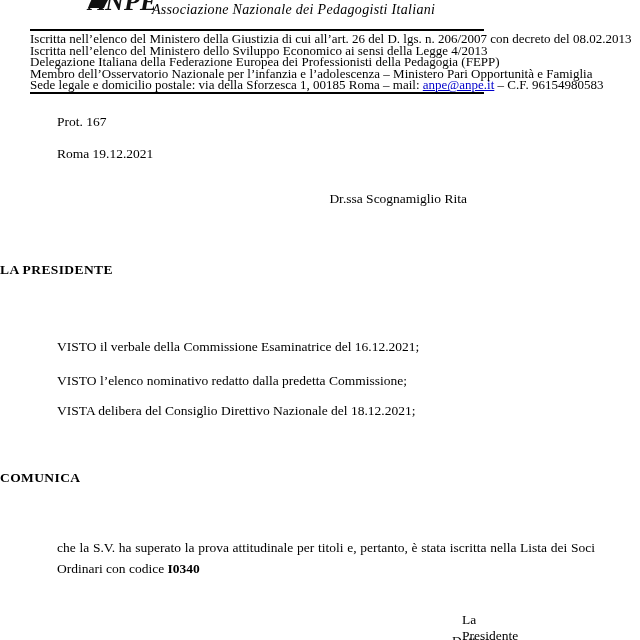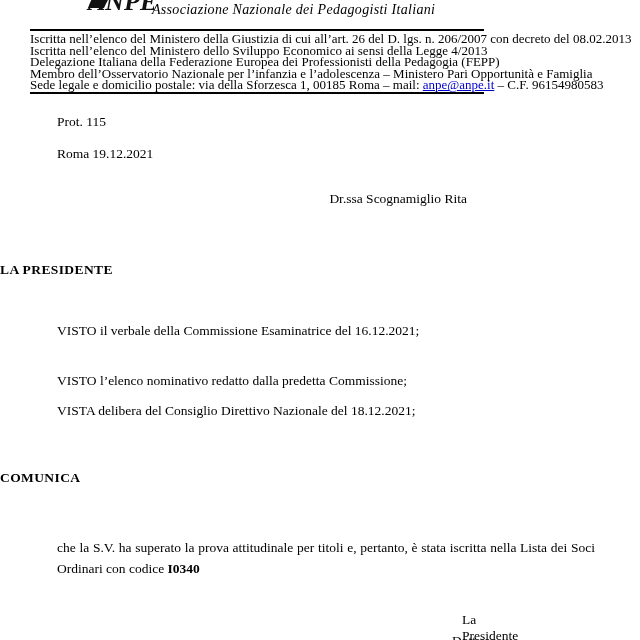--- a/index.html
+++ b/index.html
@@ -38,21 +38,21 @@
     position: absolute; left: 0; right: 0; text-align: left;
     font-weight: bold; font-size: 13.5px; letter-spacing: 0.4px;
   }
   .head1 { top: 262px; }
   .head2 { top: 470px; }
   .para {
     position: absolute; left: 57px; width: 538px;
     text-align: justify; line-height: 21px; font-size: 13.5px;
   }
   .para1 { top: 295px; }
-  .visto1 { position: absolute; left: 57px; top: 323px; text-align: right; }
+  .visto1 { position: absolute; left: 57px; top: 339px; text-align: right; }
   .visto2 { position: absolute; left: 57px; top: 373px; }
   .visto3 { position: absolute; left: 57px; top: 403px; }
   .closing { top: 537px; }
   .sig-title { position: absolute; left: 462px; top: 612px; }
   .sig-name { position: absolute; left: 452px; top: 633px; }
 </style>
 </head>
 <body>
 
 <div class="page">
@@ -73,21 +73,21 @@
     <div class="hline">Iscritta nell’elenco del Ministero dello Sviluppo Economico ai sensi della Legge 4/2013</div>
     <div class="hline">Delegazione Italiana della Federazione Europea dei Professionisti della Pedagogia (FEPP)</div>
     <div class="hline">Membro dell’Osservatorio Nazionale per l’infanzia e l’adolescenza – Ministero Pari Opportunità e Famiglia</div>
     <div class="hline">
       <span>Sede legale e domicilio postale: via della Sforzesca 1, 00185 Roma – mail: </span><a class="email-link">anpe@anpe.it</a><span> – C.F. 96154980583</span>
     </div>
   </div>
 
   <div class="rule rule-bottom"></div>
 
-  <div class="txt prot">Prot. 115</div>
+  <div class="txt prot">Prot. 167</div>
   <div class="txt date">Roma 19.12.2021</div>
   <div class="txt recipient">Dr.ssa Scognamiglio Rita</div>
 
   <div class="center-head head1">LA PRESIDENTE</div>
 
   <div class="txt visto1">VISTO il verbale della Commissione Esaminatrice del 16.12.2021;</div>
   <div class="txt visto2">VISTO l’elenco nominativo redatto dalla predetta Commissione;</div>
   <div class="txt visto3">VISTA delibera del Consiglio Direttivo Nazionale del 18.12.2021;</div>
 
   <div class="center-head head2">COMUNICA</div>

